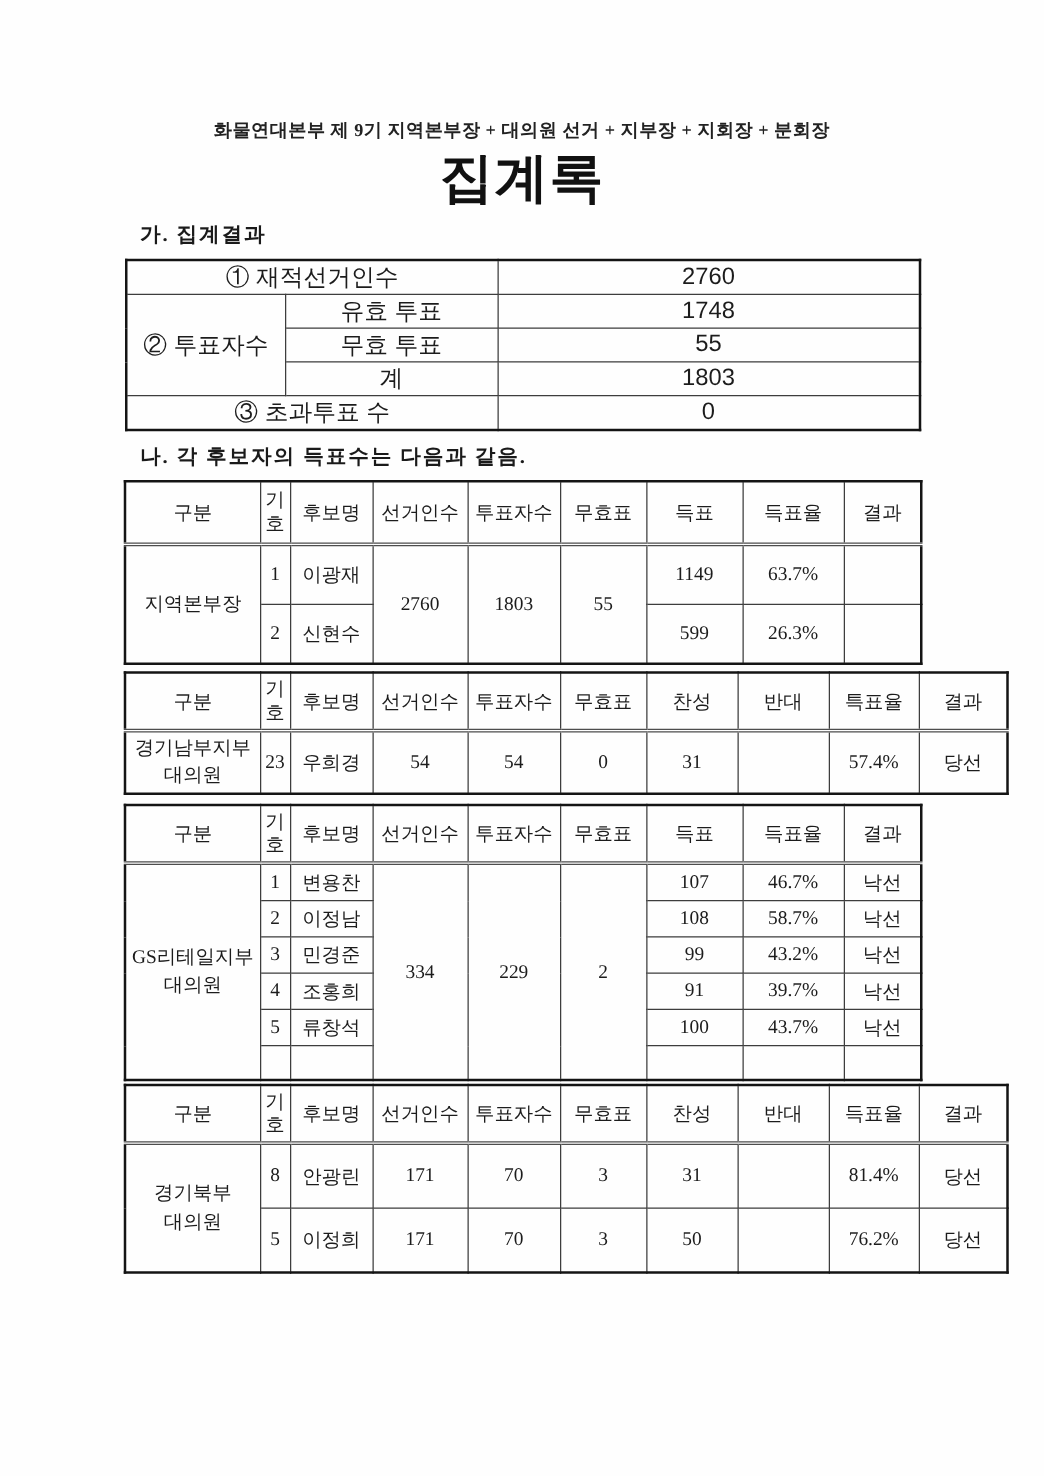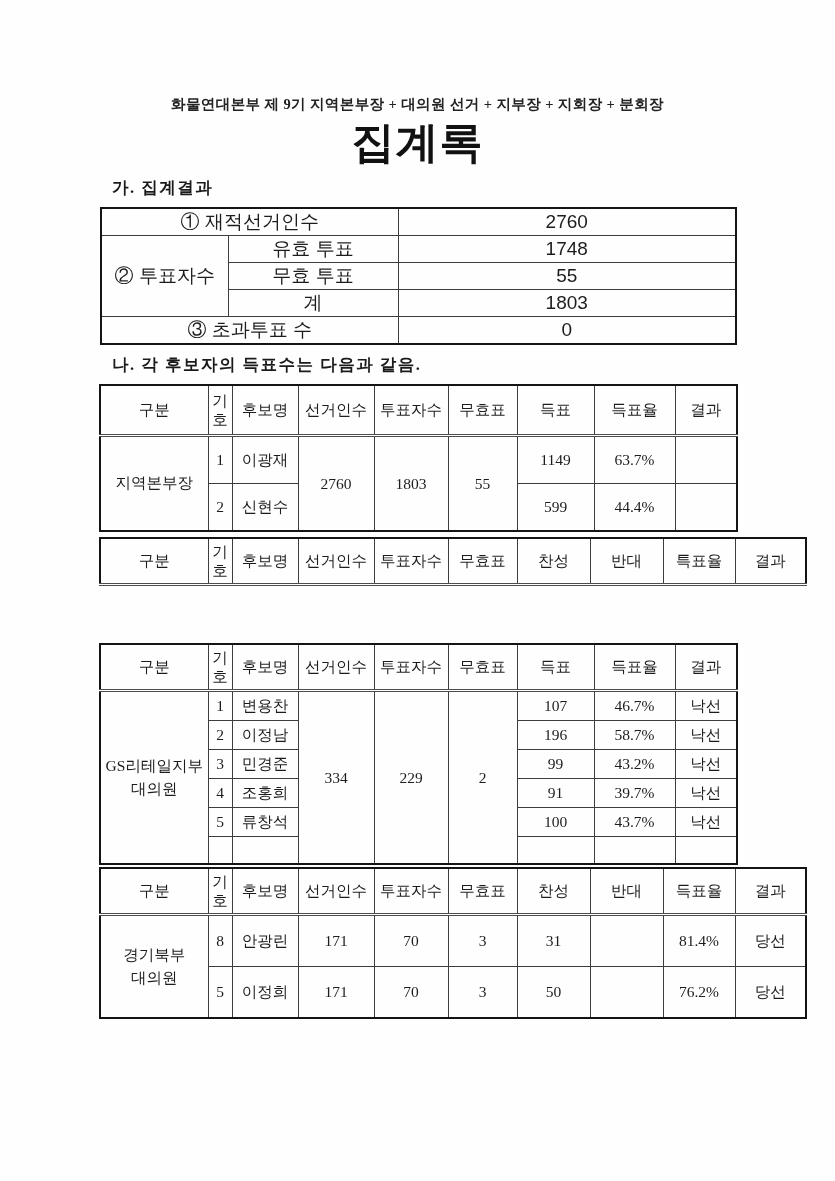--- a/index.html
+++ b/index.html
@@ -130,21 +130,21 @@
     <td rowspan="2">1803</td>
     <td rowspan="2">55</td>
     <td>1149</td>
     <td>63.7%</td>
     <td></td>
   </tr>
   <tr class="h46">
     <td>2</td>
     <td>신현수</td>
     <td>599</td>
-    <td>44.4%</td>
+    <td>26.3%</td>
     <td></td>
   </tr>
 </tbody>
   </table>
 
 <table id="table-c" class="abs vt w10">
   <colgroup>
       <col style="width:108px">
       <col style="width:24px">
       <col style="width:66px">
@@ -162,20 +162,35 @@
     <td class="bk">기호</td>
     <td>후보명</td>
     <td>선거인수</td>
     <td>투표자수</td>
     <td>무효표</td>
     <td>찬성</td>
     <td>반대</td>
     <td>특표율</td>
     <td>결과</td>
   </tr>
+  <tr class="h48">
+    <td class="two-line">
+          <span>경기남부지부</span>
+          <span>대의원</span>
+        </td>
+    <td>23</td>
+    <td>우희경</td>
+    <td>54</td>
+    <td>54</td>
+    <td>0</td>
+    <td>31</td>
+    <td></td>
+    <td>57.4%</td>
+    <td>당선</td>
+  </tr>
 </tbody>
   </table>
 
 <table id="table-d" class="abs vt w9">
   <colgroup>
       <col style="width:108px">
       <col style="width:24px">
       <col style="width:66px">
       <col style="width:76px">
       <col style="width:74px">
@@ -206,21 +221,21 @@
     <td rowspan="6">334</td>
     <td rowspan="6">229</td>
     <td rowspan="6">2</td>
     <td>107</td>
     <td>46.7%</td>
     <td>낙선</td>
   </tr>
   <tr class="h28">
     <td>2</td>
     <td>이정남</td>
-    <td>196</td>
+    <td>108</td>
     <td>58.7%</td>
     <td>낙선</td>
   </tr>
   <tr class="h28">
     <td>3</td>
     <td>민경준</td>
     <td>99</td>
     <td>43.2%</td>
     <td>낙선</td>
   </tr>

